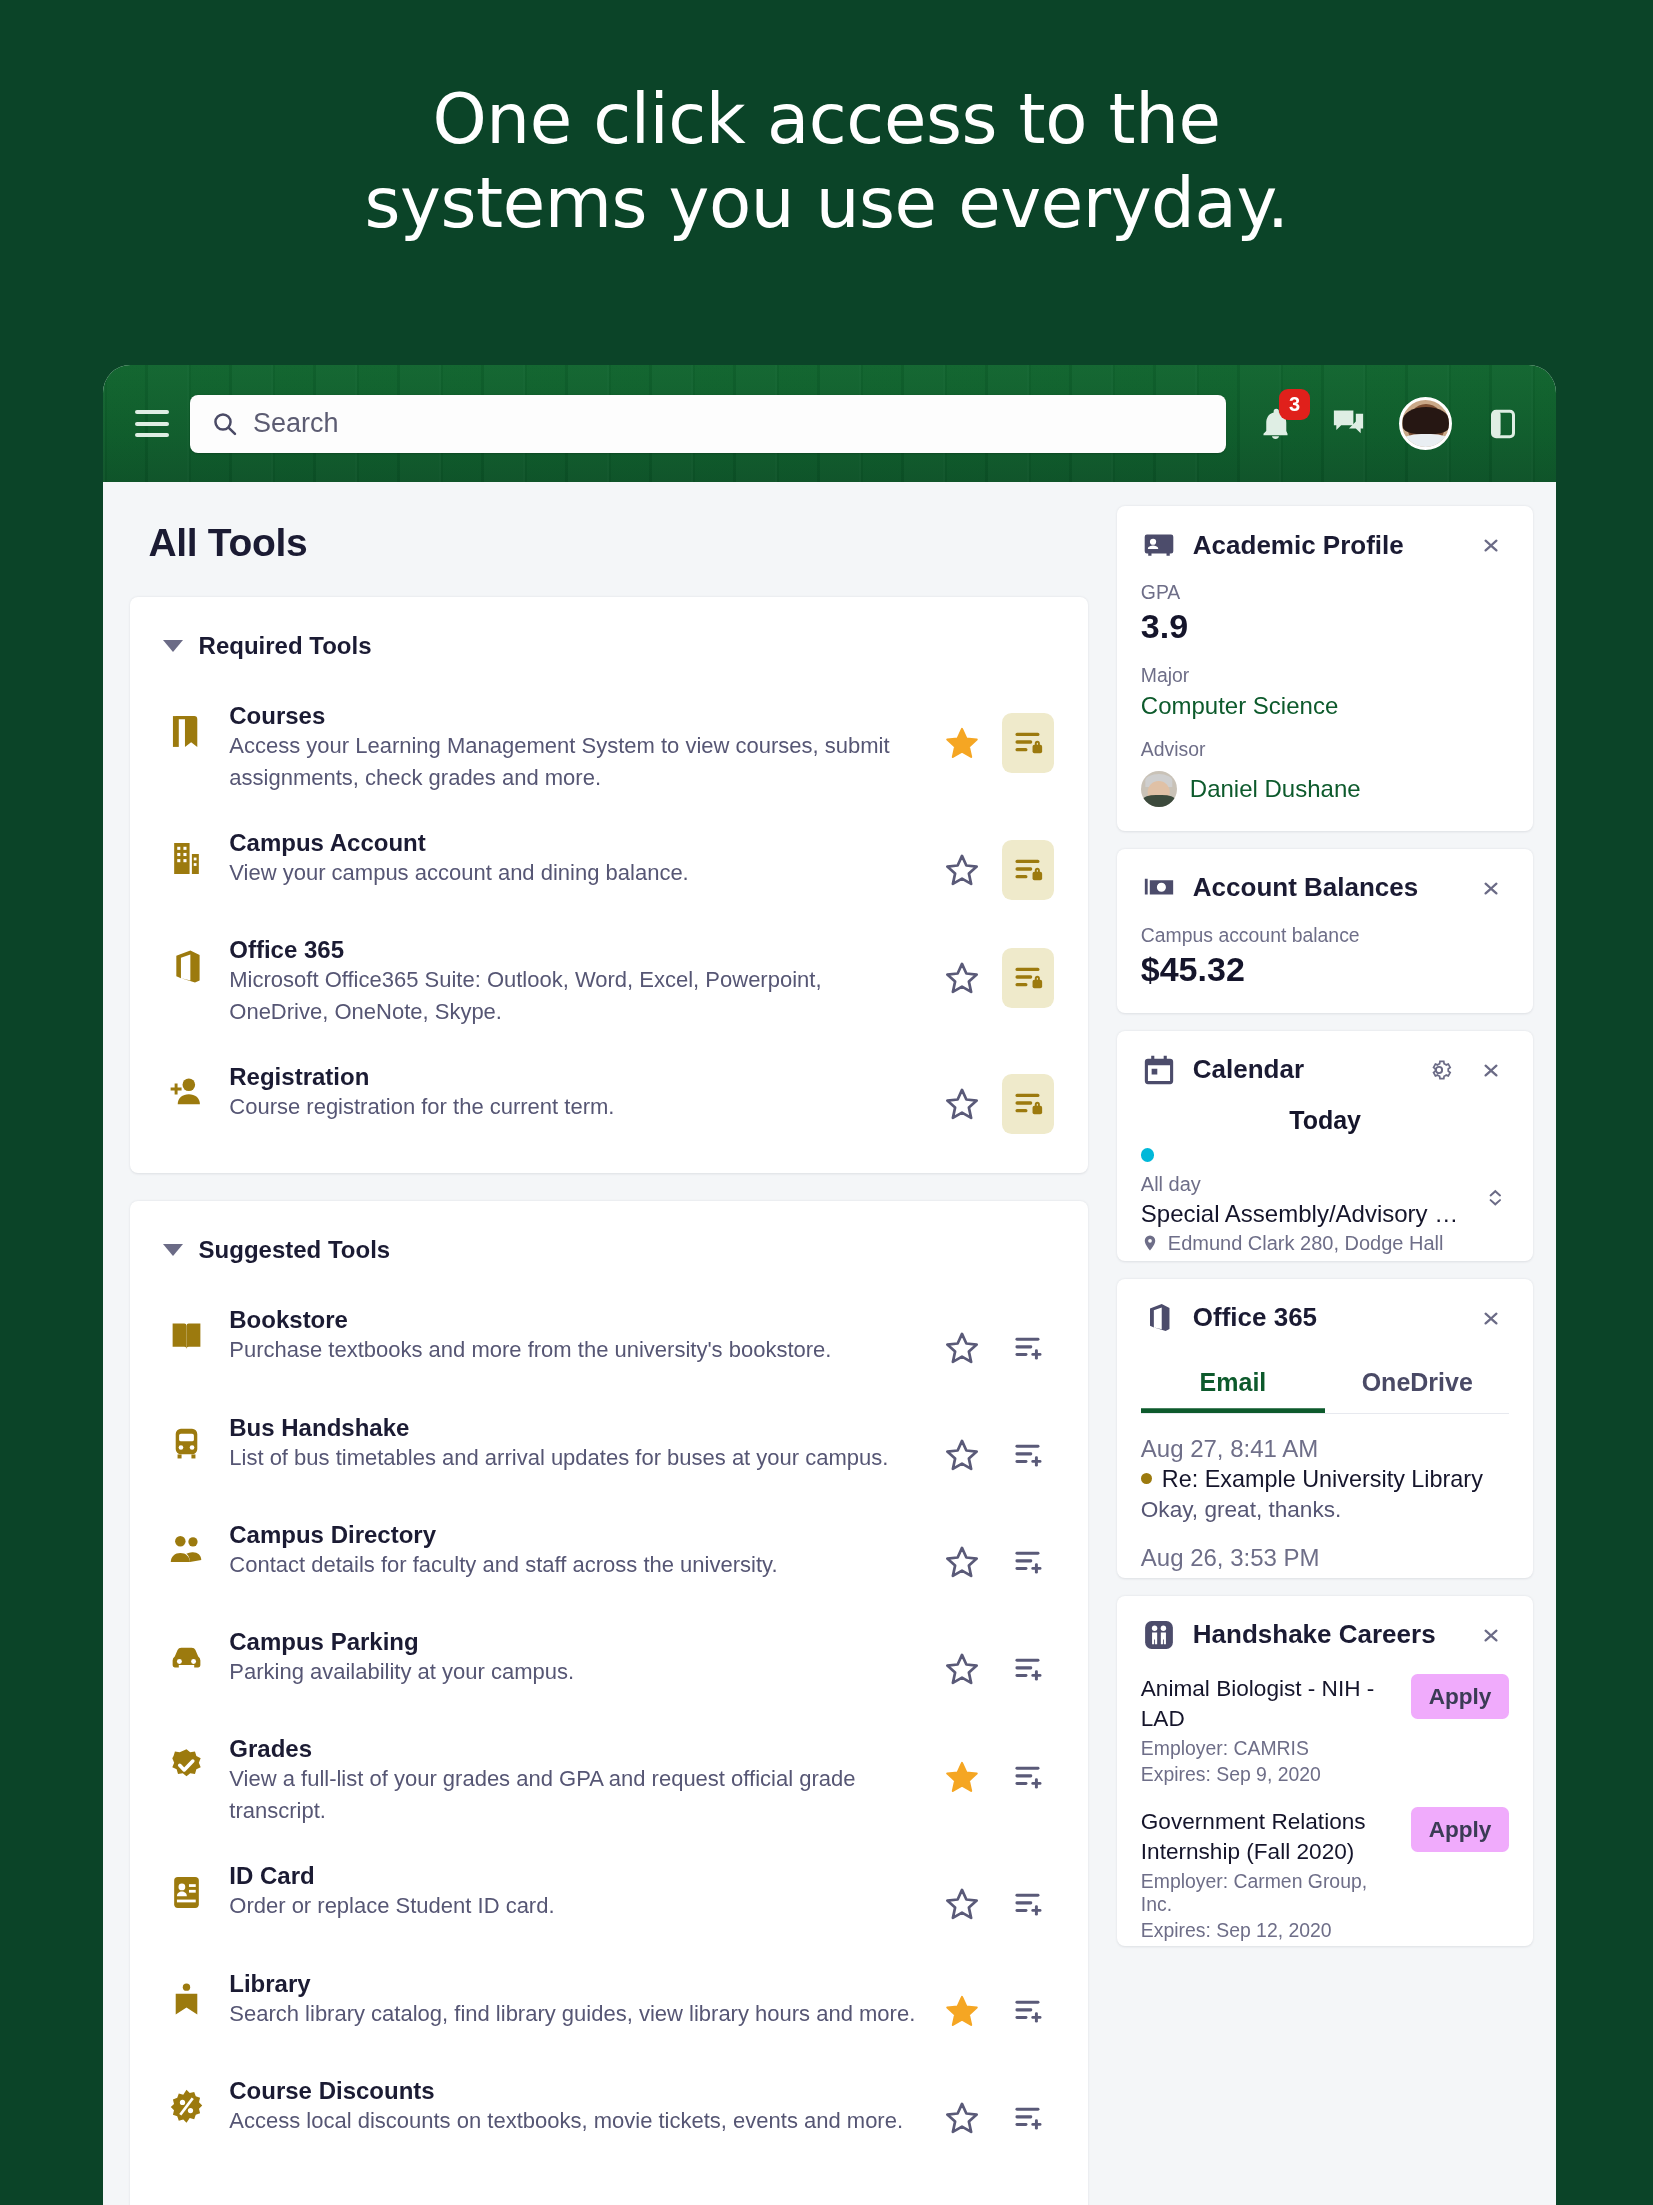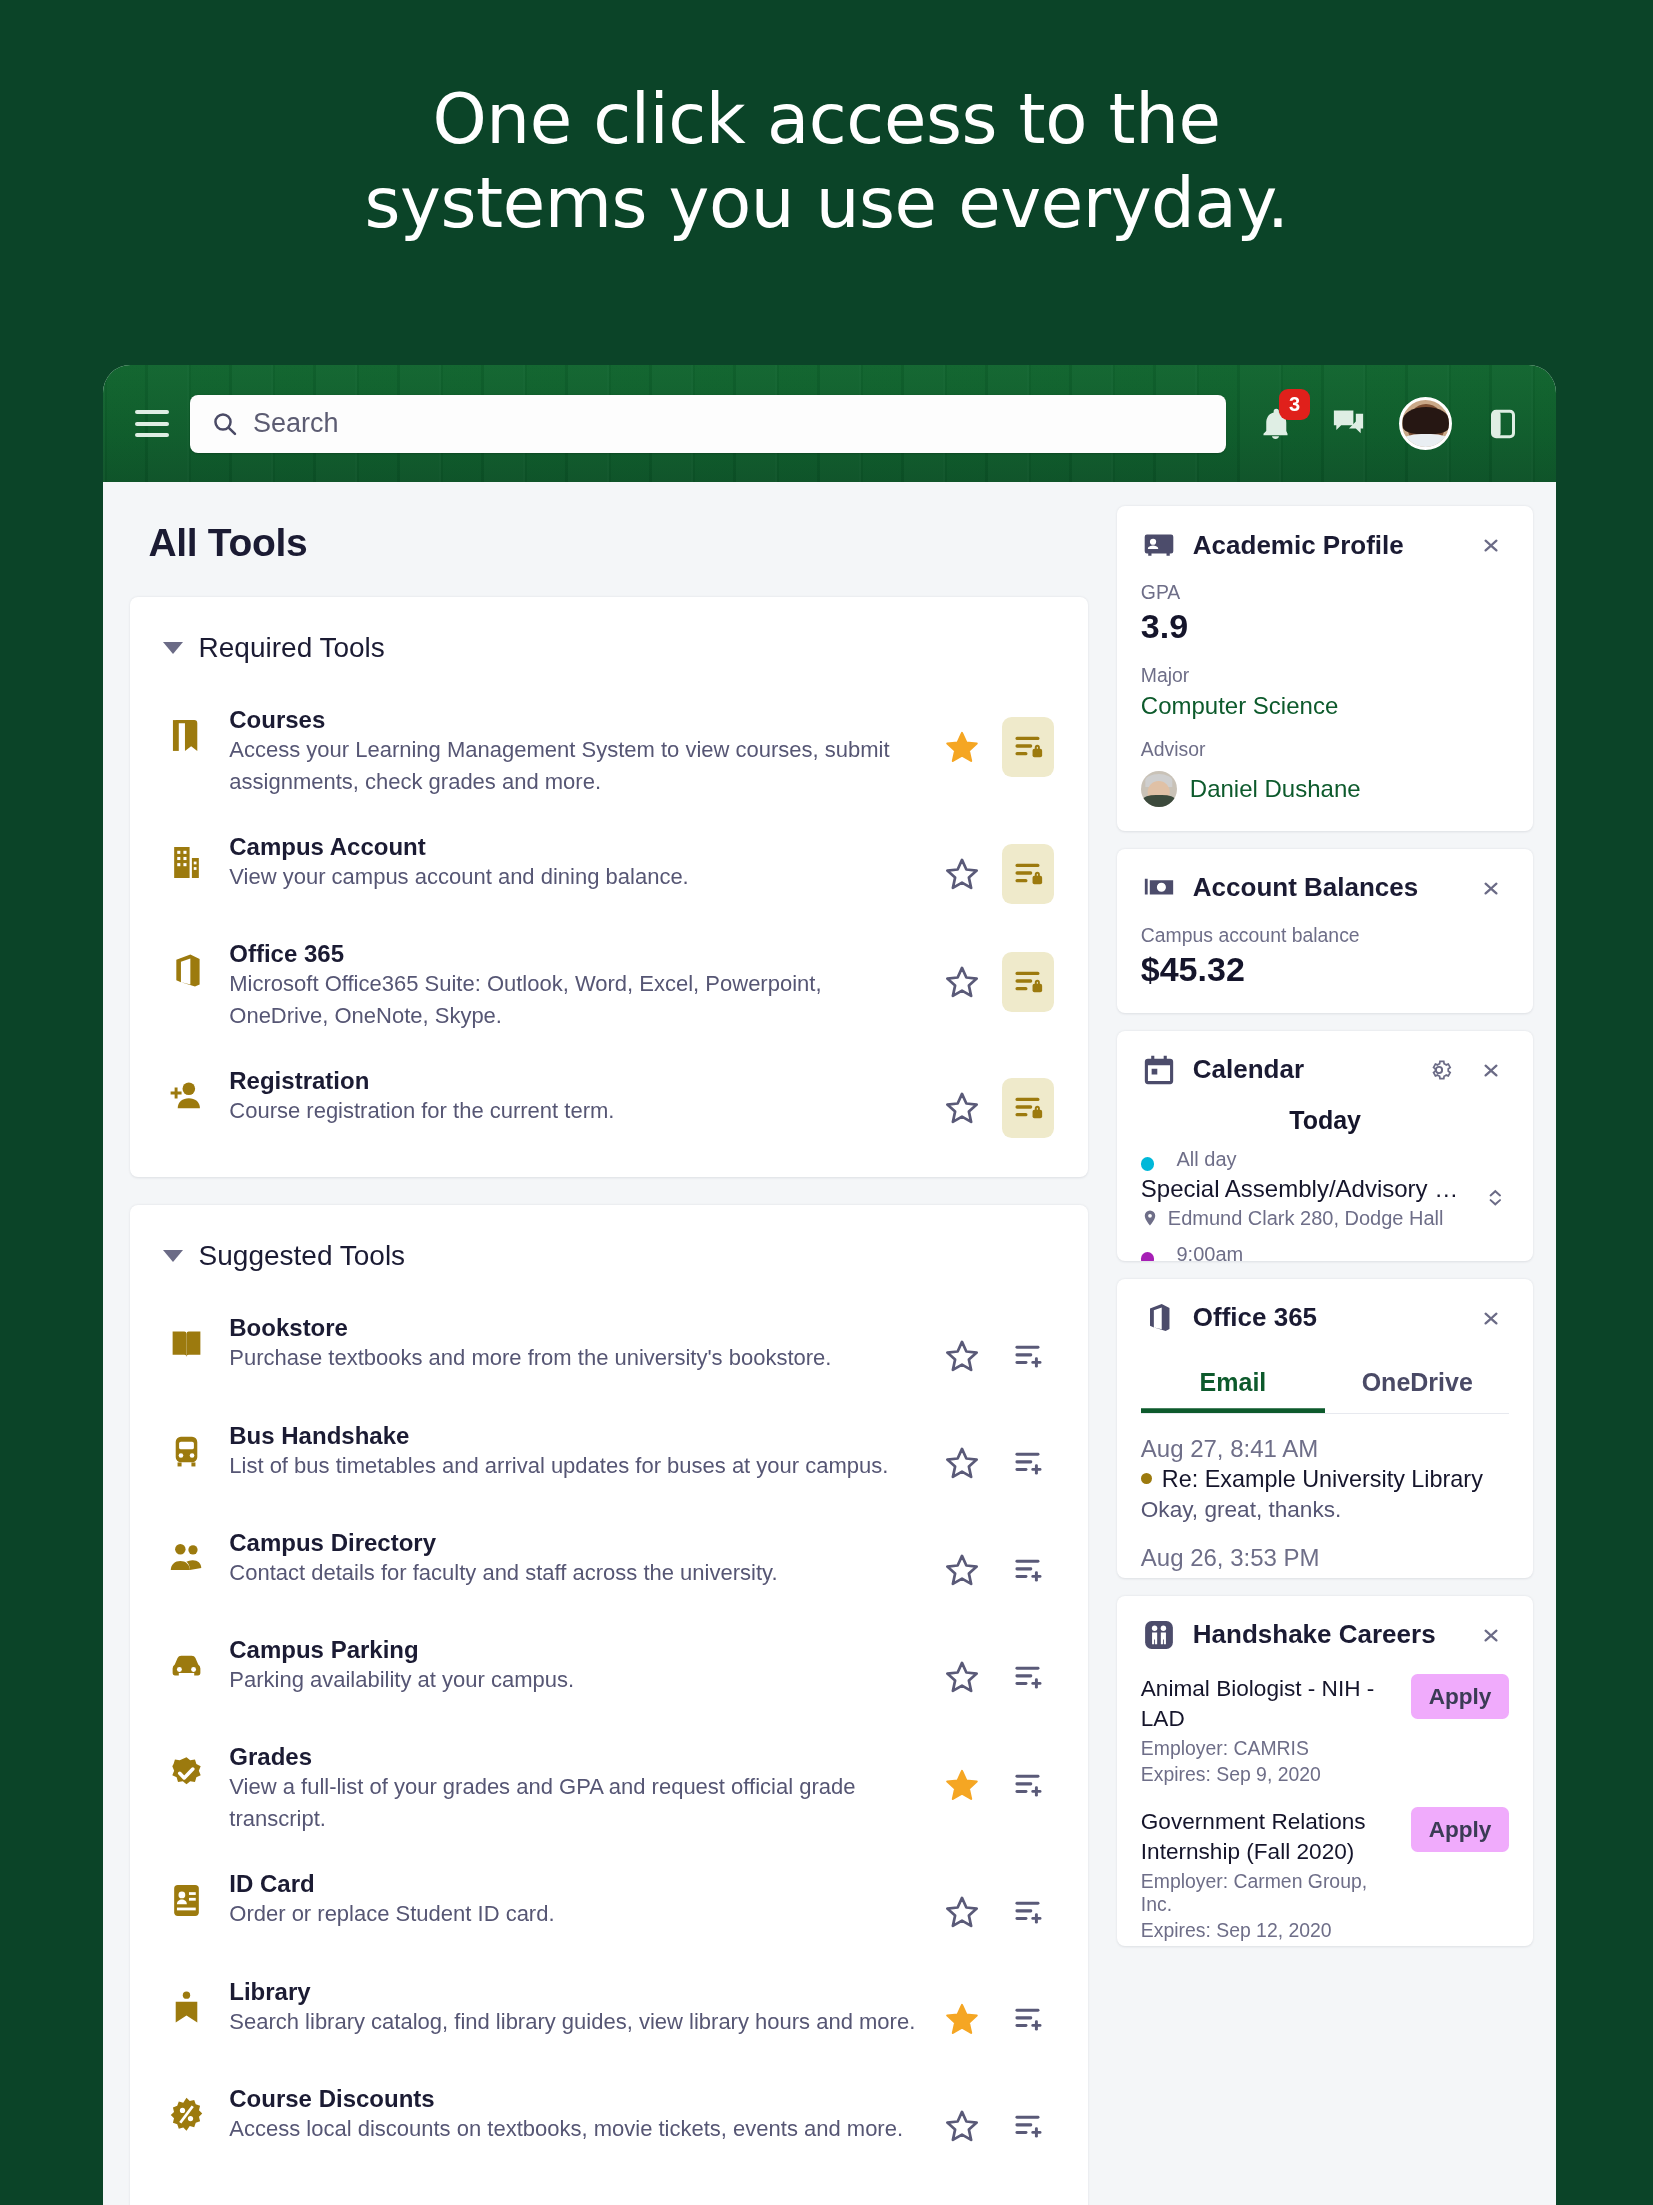--- a/index.html
+++ b/index.html
@@ -135,21 +135,21 @@
     border-radius:8px;
     box-shadow:0 0.8px 2.4px rgba(20,25,50,.10);
     padding:27.4px 27.4px 21px 27.4px;
     margin-bottom:27.4px;
   }
   .sectionhead {
     display:flex; align-items:center; gap:16px;
     margin:8px 0 24px 4.8px;
   }
   .caret { width:0;height:0;border-left:10.5px solid transparent;border-right:10.5px solid transparent;border-top:12px solid #6b6b86; }
-  .sectionhead h2 { font-size:28px; font-weight:400; color:#1b1b33; }
+  .sectionhead h2 { font-size:24px; font-weight:700; color:#1b1b33; }
 
   .toolrow {
     display:flex; align-items:flex-start;
     padding:18px 6.5px 18px 6.5px;
     gap:21px;
   }
   .tool-ic { width:44px; flex:0 0 44px; display:flex; align-items:center; justify-content:center; padding-top:11.3px; }
   .tool-txt { flex:1 1 auto; min-width:0; }
   .tool-name { font-size:24px; font-weight:700; color:#1b1b33; margin-bottom:7.3px; }
   .tool-desc { font-size:22px; line-height:1.43; color:#565674; }
@@ -180,21 +180,21 @@
   .fieldlink { font-size:24px; color:#0d5a2c; margin-top:4.8px; }
   .advisorrow { display:flex; align-items:center; gap:13px; margin-top:9.7px; }
   .advisoravatar { width:36px;height:36px;border-radius:50%;background:#c9c2b7;position:relative;overflow:hidden;flex:0 0 36px; }
   .advisoravatar .h { position:absolute;left:50%;top:3.2px;transform:translateX(-50%);width:27.4px;height:13px;border-radius:50% 50% 0 0;background:#cfcfcf; }
   .advisoravatar .f { position:absolute;left:50%;top:10.5px;transform:translateX(-50%);width:22.6px;height:22.6px;border-radius:50%;background:#e0c1a6; }
   .advisoravatar .b { position:absolute;left:50%;bottom:0;transform:translateX(-50%);width:32px;height:11.3px;border-radius:40% 40% 0 0;background:#3c4a3c; }
   .advisorname { font-size:24px; color:#0d5a2c; }
 
   .cal-daylabel { font-size:25px; font-weight:700; color:#15152b; margin-top:18px;text-align:center; }
   .cal-event { margin-top:13px; position:relative; padding-right:36px; }
-  .cal-time { display:flex; align-items:flex-end; gap:22px; font-size:20px; color:#6e6e88; }
+  .cal-time { display:flex; align-items:flex-start; gap:11px; font-size:20px; color:#6e6e88;flex-direction:column; }
   .dot { width:13.7px;height:13.7px;border-radius:50%;flex:0 0 13.7px; }
   .cal-title { font-size:24px; color:#15152b; margin-top:4px; white-space:nowrap; overflow:hidden; text-overflow:ellipsis; }
   .cal-loc { display:flex; align-items:center; gap:9px; font-size:20px; color:#6e6e88; margin-top:4px; white-space:nowrap; overflow:hidden; }
   .expander { position:absolute; right:0; top:31px; width:27.4px;height:36px; display:flex;align-items:center;justify-content:center;cursor:pointer; }
 
   .tabs { display:flex; border-bottom:1.6px solid #e7e9ef; margin-top:21px; }
   .tab { flex:1 1 50%; text-align:center; font-size:25px; font-weight:700; padding:11.3px 0 16px 0; color:#4a4a66; cursor:pointer; }
   .tab.active { color:#0d5a2c; box-shadow:inset 0 -4.8px 0 0 #0d5a2c; }
 
   .mail { margin-top:21px; }

